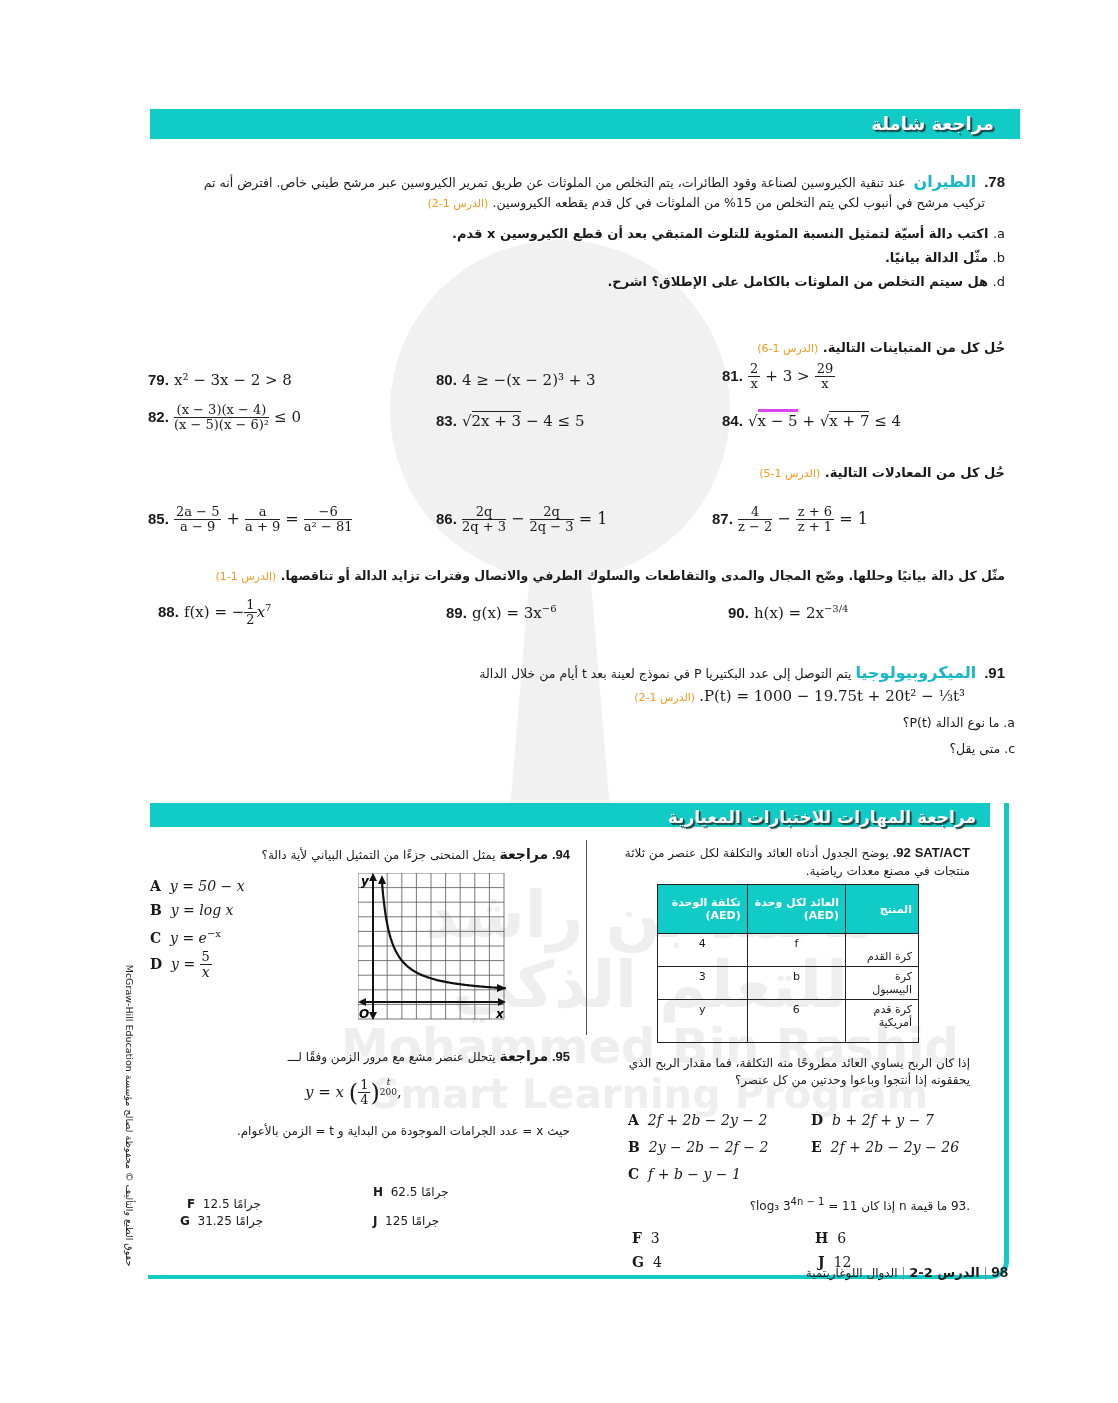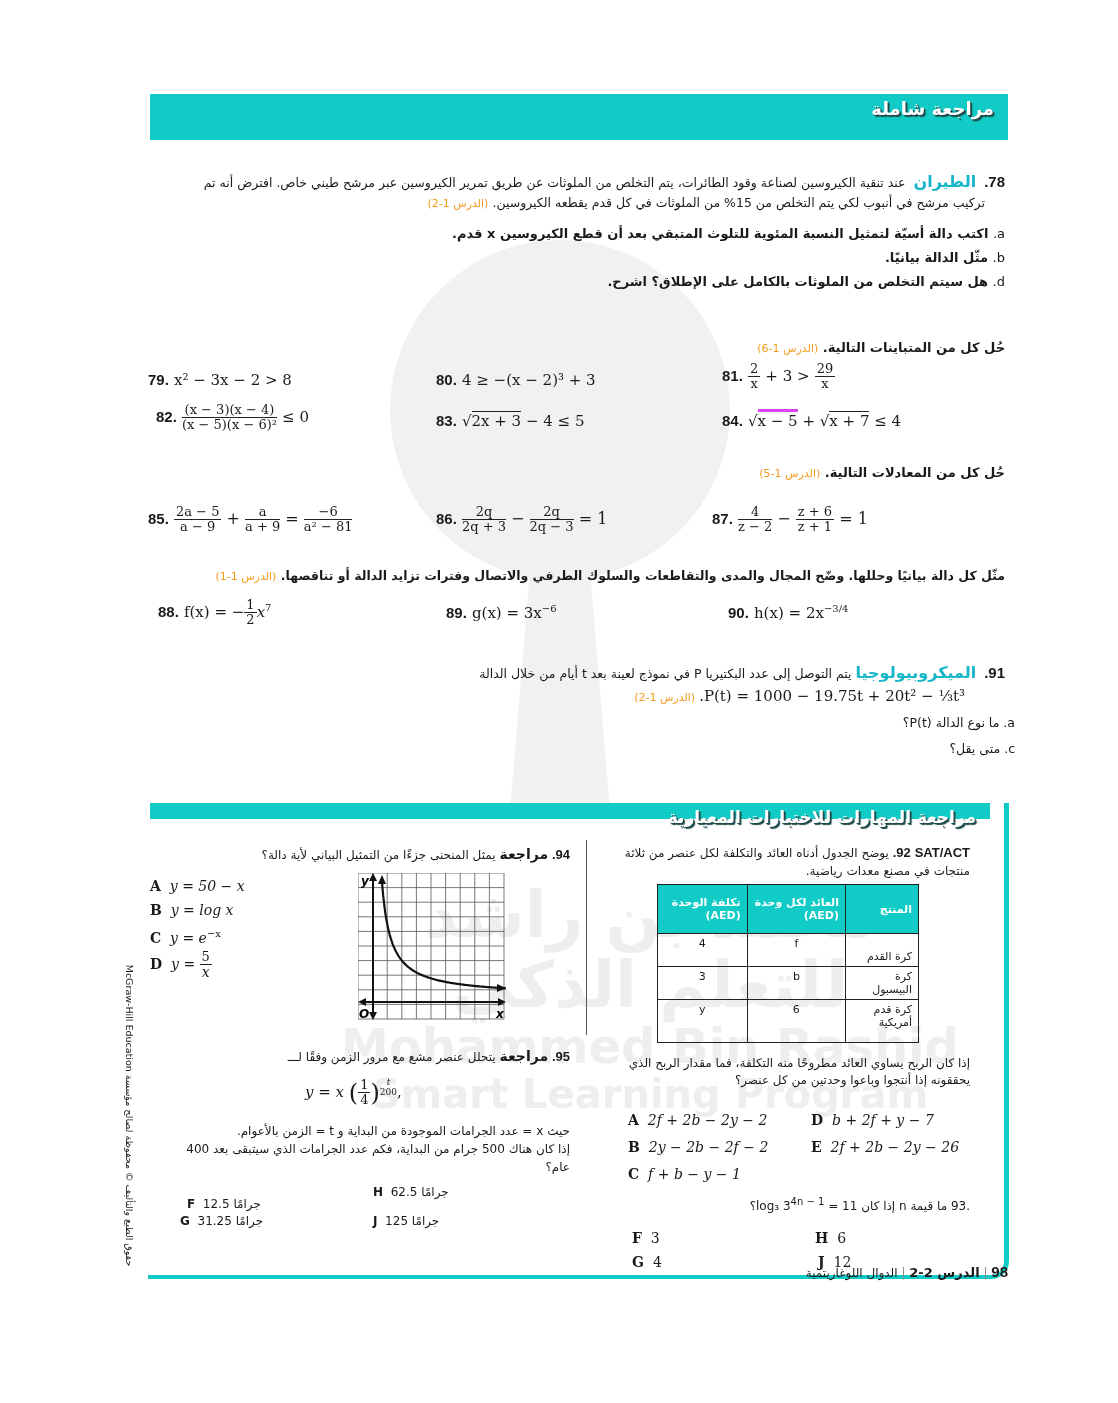--- a/index.html
+++ b/index.html
@@ -33,21 +33,21 @@
   <div style="font-size:64px; line-height:70px; direction:rtl;">للتعلم الذكي</div>
   <div style="font-size:48px; line-height:52px;">Mohammed Bin Rashid</div>
   <div style="font-size:40px; line-height:44px;">Smart Learning Program</div>
 </div>
 
 <svg class="abs" style="left:360px; top:210px;" width="400" height="600">
   <circle cx="200" cy="200" r="170" fill="#f1f1f1"></circle>
   <path d="M170 360 L150 600 L250 600 L230 360 Z" fill="#f1f1f1"></path>
 </svg>
 
-<div class="abs section-bar rtl" style="left:150px; top:94px; width:858px; height:46px; line-height:30px; font-size:18px; padding-right:0;">
+<div class="abs section-bar rtl" style="left:150px; top:109px; width:858px; height:30px; line-height:30px; font-size:18px; padding-right:12px;">
   <span style="margin-right:14px;">مراجعة شاملة</span>
 </div>
 
 <div class="abs rtl q" style="left:160px; top:172px; width:845px;">
   <div>
     <span class="num">78.</span>
     &nbsp;<span class="teal-title">الطيران</span>&nbsp;
     <span>عند تنقية الكيروسين لصناعة وقود الطائرات، يتم التخلص من الملوثات عن طريق تمرير الكيروسين عبر مرشح طيني خاص. افترض أنه تم</span>
   </div>
   <div style="margin-right:20px;">
@@ -78,21 +78,21 @@
   <span class="math frac">
       <span>2</span>
       <span>x</span>
     </span>
   <span class="math" style="font-size:15px;">+ 3 &gt;</span>
   <span class="math frac">
       <span>29</span>
       <span>x</span>
     </span>
 </div>
-<div class="abs" style="left:148px; top:403px;margin-left:8px;">
+<div class="abs" style="left:148px; top:403px;">
   <span class="num">82.</span>
   <span class="math frac">
       <span>(x − 3)(x − 4)</span>
       <span>(x − 5)(x − 6)²</span>
     </span>
   <span class="math" style="font-size:15px;">≤ 0</span>
 </div>
 <div class="abs" style="left:436px; top:411px;">
   <span class="num">83.</span>
   <span class="math" style="font-size:15px;">√<span style="border-top:1px solid #222;">2x + 3</span> <span>− 4 ≤ 5</span></span>
@@ -180,21 +180,21 @@
     <span class="math" style="font-size:15px; unicode-bidi:embed;">.P(t) = 1000 − 19.75t + 20t² − ⅓t³</span>
     <span class="lesson">(الدرس 1-2)</span>
   </div>
   <div style="margin-right:-10px; line-height:26px; margin-top:2px;">
     <div><span>a.</span> <span>ما نوع الدالة (P(t؟</span></div>
     <div><span>c.</span> <span>متى يقل؟</span></div>
   </div>
 </div>
 
 <div class="abs" style="left:148px; top:803px; width:856px; height:472px; border-right:5px solid #11cbc6; border-bottom:4px solid #11cbc6; border-bottom-right-radius:18px;"></div>
-<div class="abs section-bar rtl" style="left:150px; top:803px; width:840px; height:16px; line-height:28px; font-size:17px;">
+<div class="abs section-bar rtl" style="left:150px; top:803px; width:840px; height:24px; line-height:28px; font-size:17px;">
   <span style="margin-right:14px;">مراجعة المهارات للاختبارات المعيارية</span>
 </div>
 <div class="abs" style="left:586px; top:840px; width:1px; height:195px; background:#555;"></div>
 
 <div class="abs rtl q" style="left:600px; top:844px; width:370px; font-size:12px; line-height:18px;">
   <span class="num" style="font-size:13px; unicode-bidi:embed; direction:ltr;">.92</span>
   <span style="font-weight:bold; font-family:'Liberation Sans',sans-serif; font-size:13px;">SAT/ACT</span>
   <span>يوضح الجدول أدناه العائد والتكلفة لكل عنصر من ثلاثة منتجات في مصنع معدات رياضية.</span>
 </div>
 <table class="abs prod rtl" style="left:657px; top:884px; width:262px;">
@@ -305,21 +305,20 @@
   <span style="font-size:24px; vertical-align:middle;">(</span><span class="frac">
       <span>1</span>
       <span>4</span>
     </span><span style="font-size:24px; vertical-align:middle;">)</span><sup class="frac" style="vertical-align:top; font-size:9px;">
       <i style="font-size:9px;">t</i>
       <span style="font-size:9px;">200</span>
     </sup>,
 </div>
 <div class="abs rtl" style="left:160px; top:1122px; width:410px; font-size:12px; line-height:18px;">
   <div>حيث x = عدد الجرامات الموجودة من البداية و t = الزمن بالأعوام.</div>
-  <div>إذا كان هناك 500 جرام من البداية، فكم عدد الجرامات الذي سيتبقى بعد 400 عام؟</div>
 </div>
 <div class="abs" style="left:180px; top:1185px; width:300px; font-size:12px;">
   <div class="abs" style="left:0; top:12px; white-space:nowrap;margin-left:7px;"><b>F</b>&nbsp; <span>12.5 جرامًا</span></div>
   <div class="abs" style="left:0; top:29px; white-space:nowrap;"><b>G</b>&nbsp; <span>31.25 جرامًا</span></div>
   <div class="abs" style="left:193px; top:0; white-space:nowrap;"><b>H</b>&nbsp; <span>62.5 جرامًا</span></div>
   <div class="abs" style="left:193px; top:29px; white-space:nowrap;"><b>J</b>&nbsp; <span>125 جرامًا</span></div>
 </div>
 
 <div class="abs" style="left:-35px; top:1110px; width:320px; transform:rotate(90deg); transform-origin:center; font-size:9.5px; white-space:nowrap; direction:rtl; text-align:center; width:330px; left:-36px;">
   <span>حقوق الطبع والتأليف © محفوظة لصالح مؤسسة McGraw-Hill Education</span>

